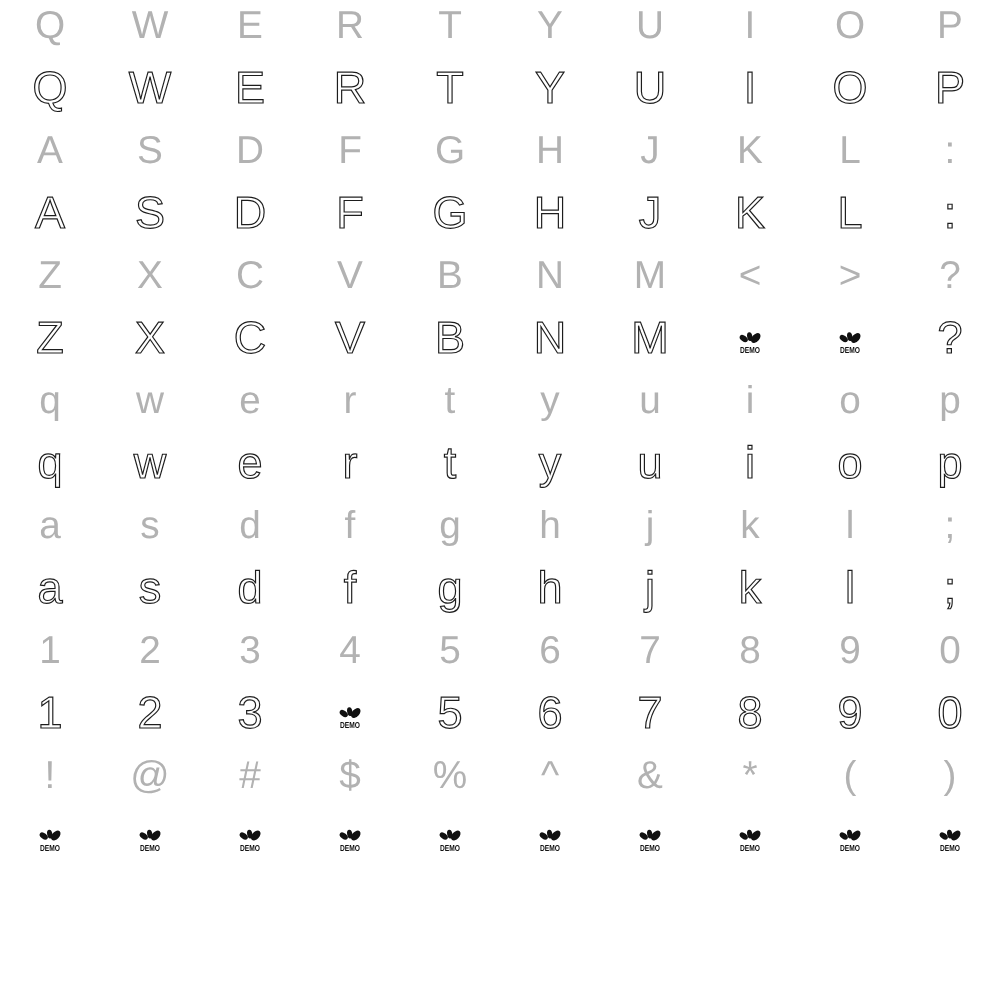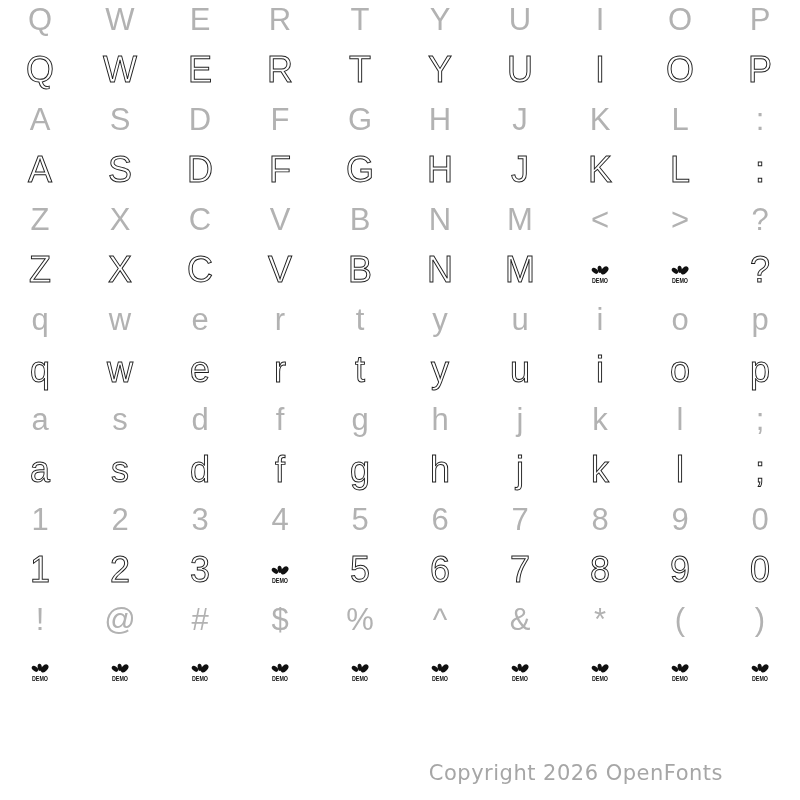--- a/index.html
+++ b/index.html
@@ -327,14 +327,13 @@
       <g fill="#111111">
         <ellipse cx="7" cy="7.8" rx="2.3" ry="3.7" transform="rotate(-52 7 7.8)"></ellipse>
         <ellipse cx="11.8" cy="6.3" rx="2.1" ry="3.6" transform="rotate(-10 11.8 6.3)"></ellipse>
         <ellipse cx="16.6" cy="7.4" rx="2.9" ry="4.7" transform="rotate(42 16.6 7.4)"></ellipse>
       </g>
       <text x="12" y="19.6" text-anchor="middle" font-family="Liberation Sans, sans-serif" font-size="7" font-weight="bold" fill="#111111" textLength="16" lengthAdjust="spacingAndGlyphs">DEMO</text>
     </svg></div>
       </div>
     </div>
 
-  <div class="copyright">Copyright 2026 OpenFonts</div>
 </div>
 
 </body></html>

